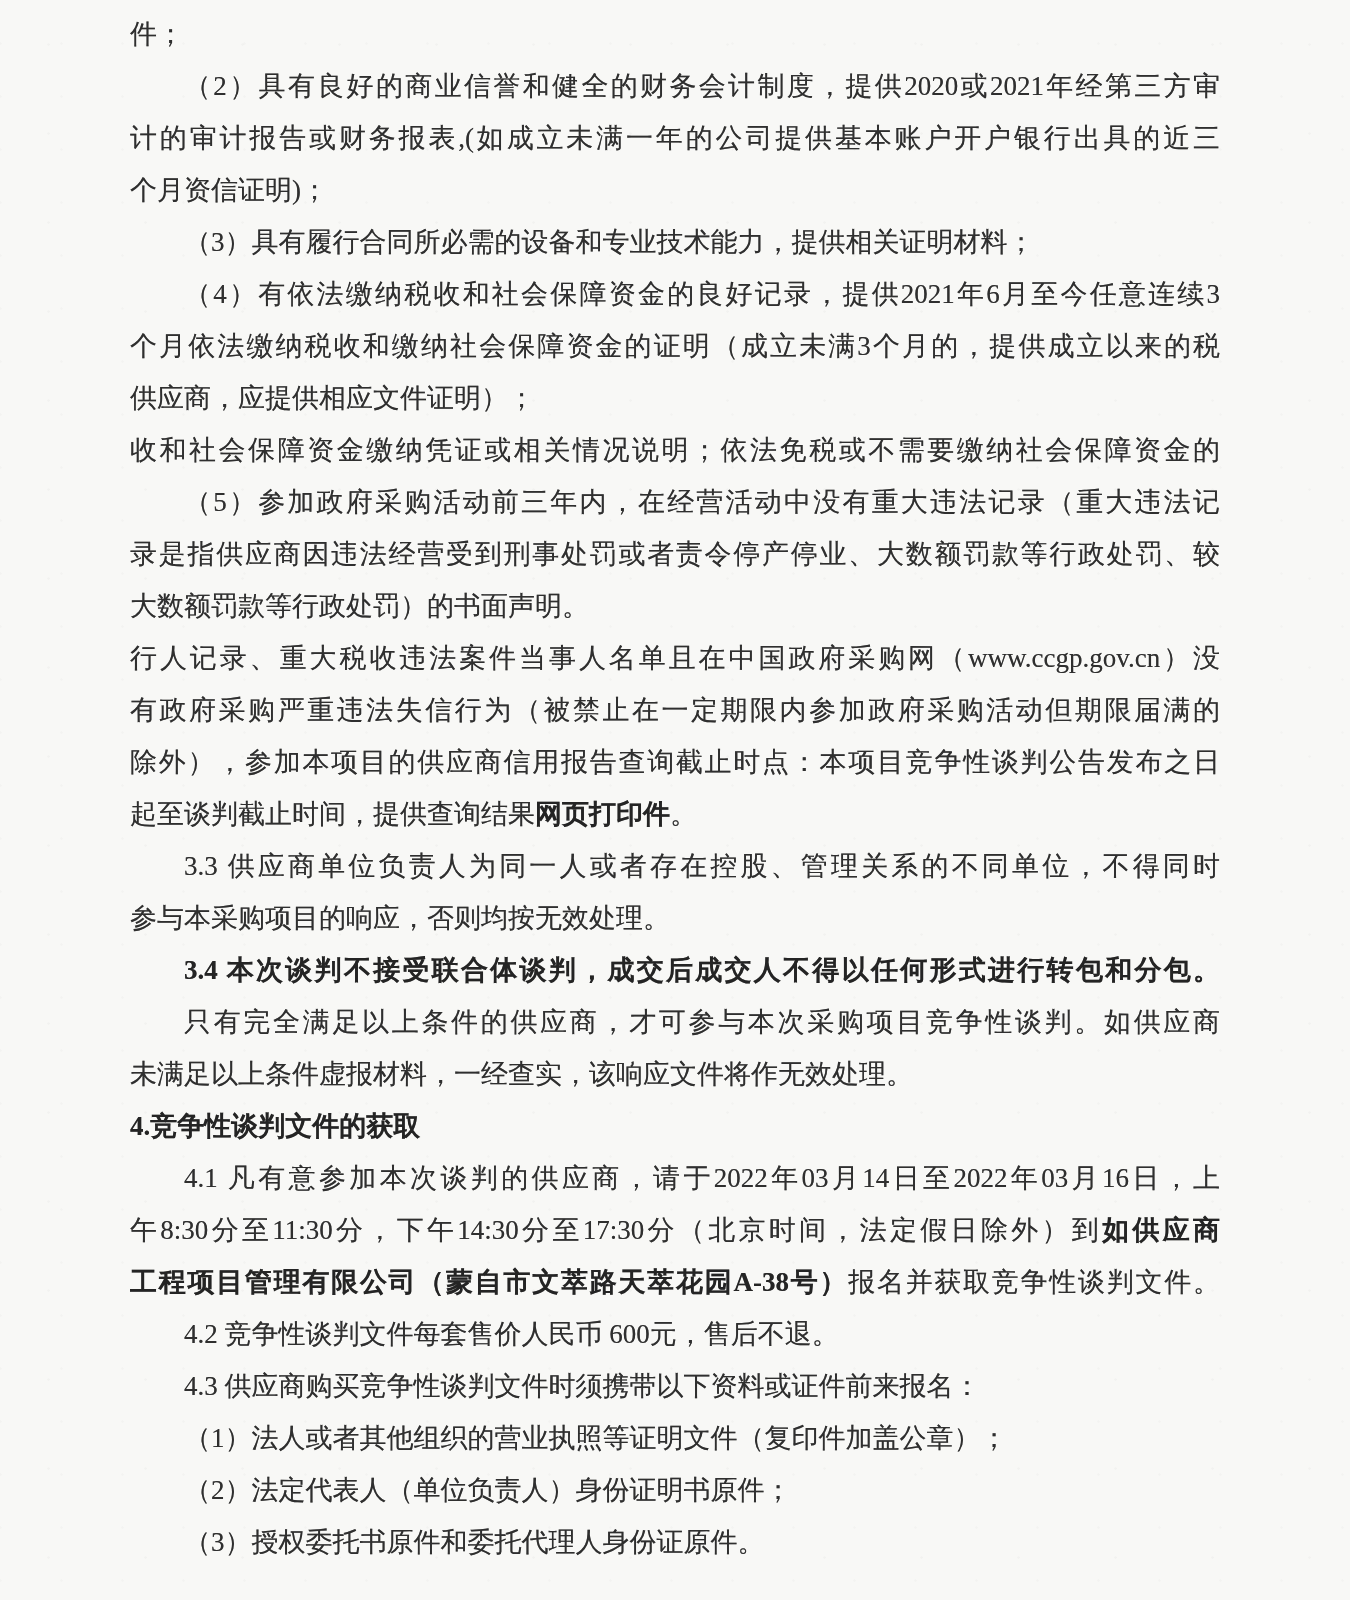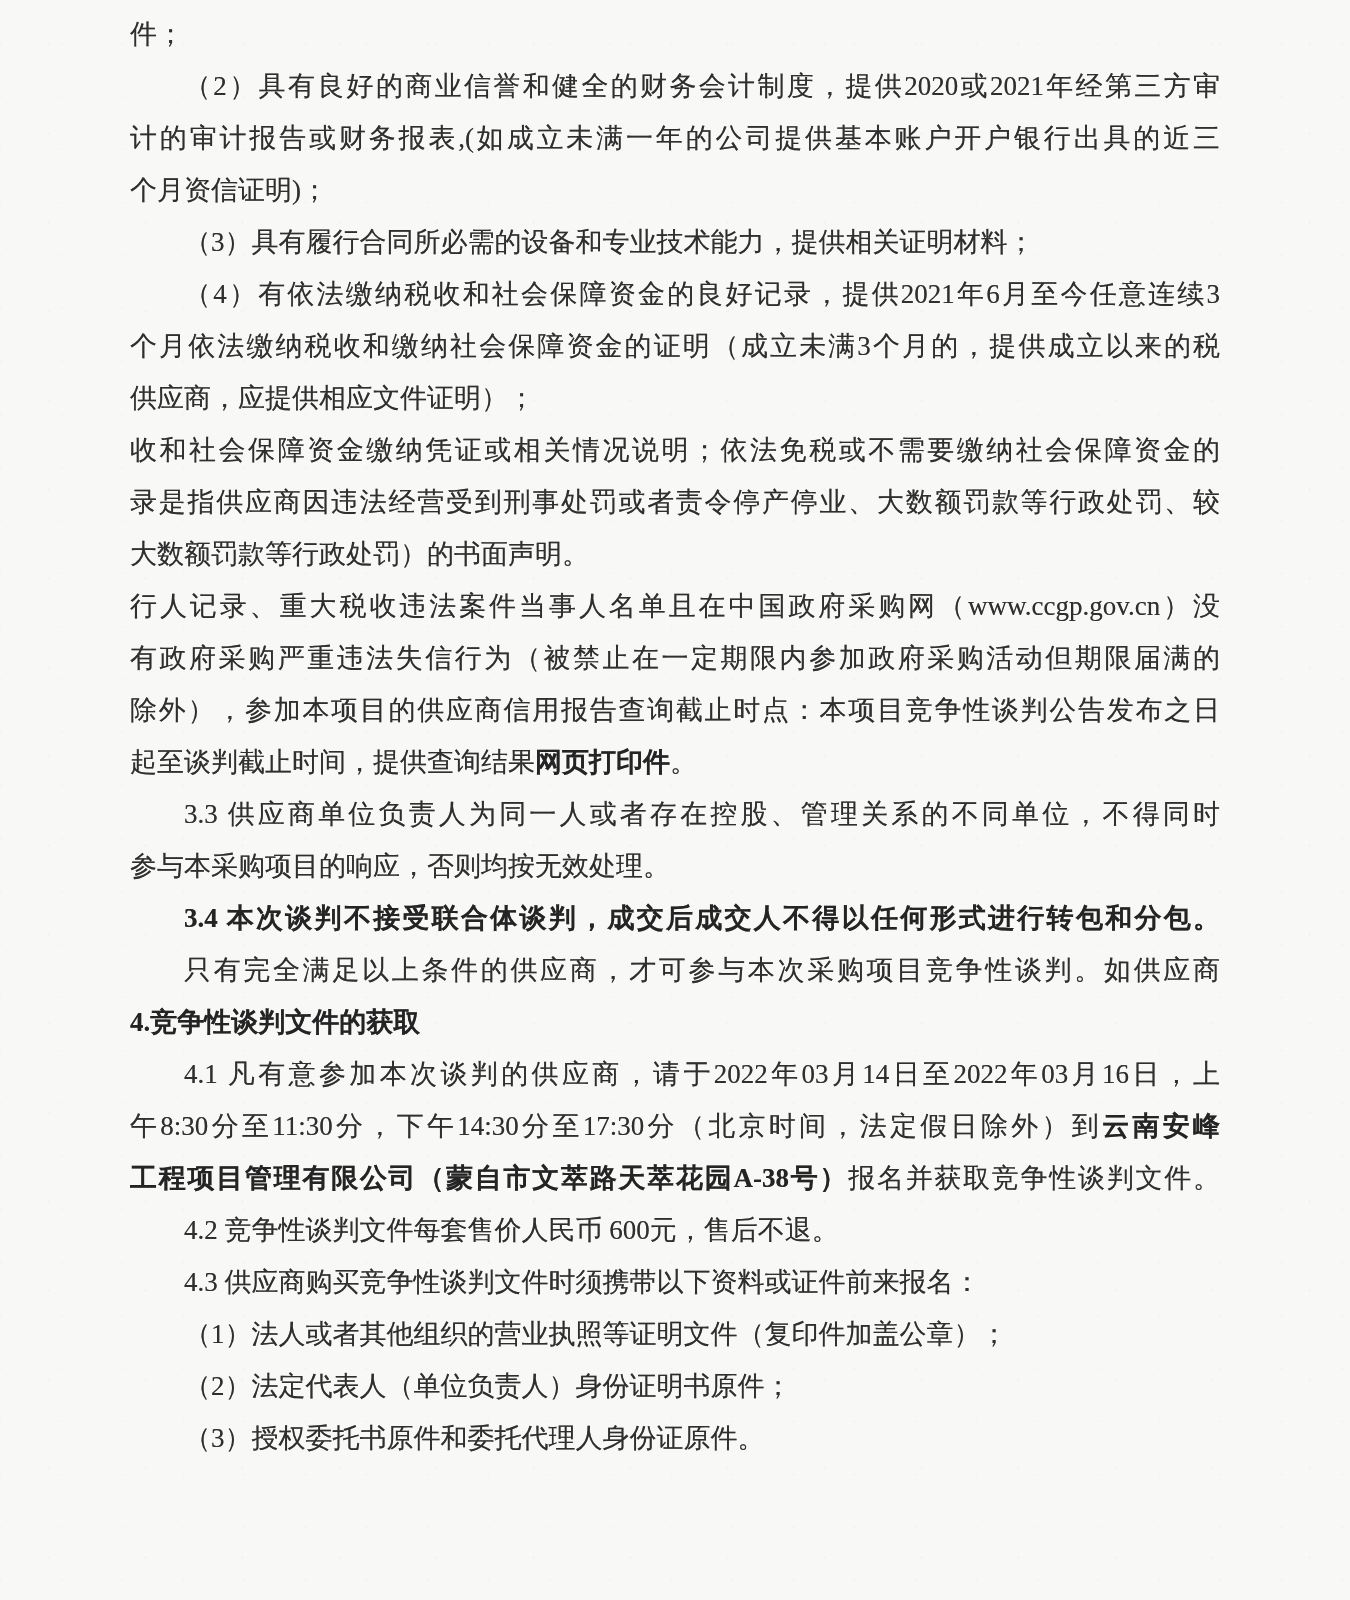--- a/index.html
+++ b/index.html
@@ -56,33 +56,35 @@
   <div class="doc">
       <div class="line"><span>件；</span></div>
       <div class="line ind j"><span>（2）具有良好的商业信誉和健全的财务会计制度，提供2020或2021年经第三方审</span></div>
       <div class="line j"><span>计的审计报告或财务报表,(如成立未满一年的公司提供基本账户开户银行出具的近三</span></div>
       <div class="line"><span>个月资信证明)；</span></div>
       <div class="line ind"><span>（3）具有履行合同所必需的设备和专业技术能力，提供相关证明材料；</span></div>
       <div class="line ind j"><span>（4）有依法缴纳税收和社会保障资金的良好记录，提供2021年6月至今任意连续3</span></div>
       <div class="line j"><span>个月依法缴纳税收和缴纳社会保障资金的证明（成立未满3个月的，提供成立以来的税</span></div>
       <div class="line"><span>供应商，应提供相应文件证明）；</span></div>
       <div class="line j"><span>收和社会保障资金缴纳凭证或相关情况说明；依法免税或不需要缴纳社会保障资金的</span></div>
+      <div class="line ind j"><span>（5）参加政府采购活动前三年内，在经营活动中没有重大违法记录（重大违法记</span></div>
       <div class="line j"><span>录是指供应商因违法经营受到刑事处罚或者责令停产停业、大数额罚款等行政处罚、较</span></div>
       <div class="line"><span>大数额罚款等行政处罚）的书面声明。</span></div>
       <div class="line j"><span>行人记录、重大税收违法案件当事人名单且在中国政府采购网（www.ccgp.gov.cn）没</span></div>
       <div class="line j"><span>有政府采购严重违法失信行为（被禁止在一定期限内参加政府采购活动但期限届满的</span></div>
       <div class="line j"><span>除外），参加本项目的供应商信用报告查询截止时点：本项目竞争性谈判公告发布之日</span></div>
       <div class="line"><span>起至谈判截止时间，提供查询结果</span><span class="b">网页打印件</span><span>。</span></div>
       <div class="line ind j"><span>3.3 供应商单位负责人为同一人或者存在控股、管理关系的不同单位，不得同时</span></div>
       <div class="line"><span>参与本采购项目的响应，否则均按无效处理。</span></div>
       <div class="line ind j"><span class="b">3.4 本次谈判不接受联合体谈判，成交后成交人不得以任何形式进行转包和分包。</span></div>
       <div class="line ind j"><span>只有完全满足以上条件的供应商，才可参与本次采购项目竞争性谈判。如供应商</span></div>
+      <div class="line"><span>未满足以上条件虚报材料，一经查实，该响应文件将作无效处理。</span></div>
       <div class="line"><span class="b">4.竞争性谈判文件的获取</span></div>
       <div class="line ind j"><span>4.1 凡有意参加本次谈判的供应商，请于</span><span class="u">2022</span><span>年</span><span class="u">03</span><span>月</span><span class="u">14</span><span>日至</span><span class="u">2022</span><span>年</span><span class="u">03</span><span>月</span><span class="u">16</span><span>日，上</span></div>
-      <div class="line j"><span>午</span><span class="u">8:30</span><span>分至</span><span class="u">11:30</span><span>分，下午</span><span class="u">14:30</span><span>分至</span><span class="u">17:30</span><span>分（北京时间，法定假日除外）到</span><span class="b">云南安峰</span></div>
+      <div class="line j"><span>午</span><span class="u">8:30</span><span>分至</span><span class="u">11:30</span><span>分，下午</span><span class="u">14:30</span><span>分至</span><span class="u">17:30</span><span>分（北京时间，法定假日除外）到</span><span class="b">如供应商</span></div>
       <div class="line j"><span class="b">工程项目管理有限公司（蒙自市文萃路天萃花园A-38号）</span><span>报名并获取竞争性谈判文件。</span></div>
       <div class="line ind"><span>4.2 竞争性谈判文件每套售价人民币</span><span class="u">&nbsp;600</span><span>元，售后不退。</span></div>
       <div class="line ind"><span>4.3 供应商购买竞争性谈判文件时须携带以下资料或证件前来报名：</span></div>
       <div class="line ind"><span>（1）法人或者其他组织的营业执照等证明文件（复印件加盖公章）；</span></div>
       <div class="line ind"><span>（2）法定代表人（单位负责人）身份证明书原件；</span></div>
       <div class="line ind"><span>（3）授权委托书原件和委托代理人身份证原件。</span></div>
     </div>
 </div>
 
 </body></html>

